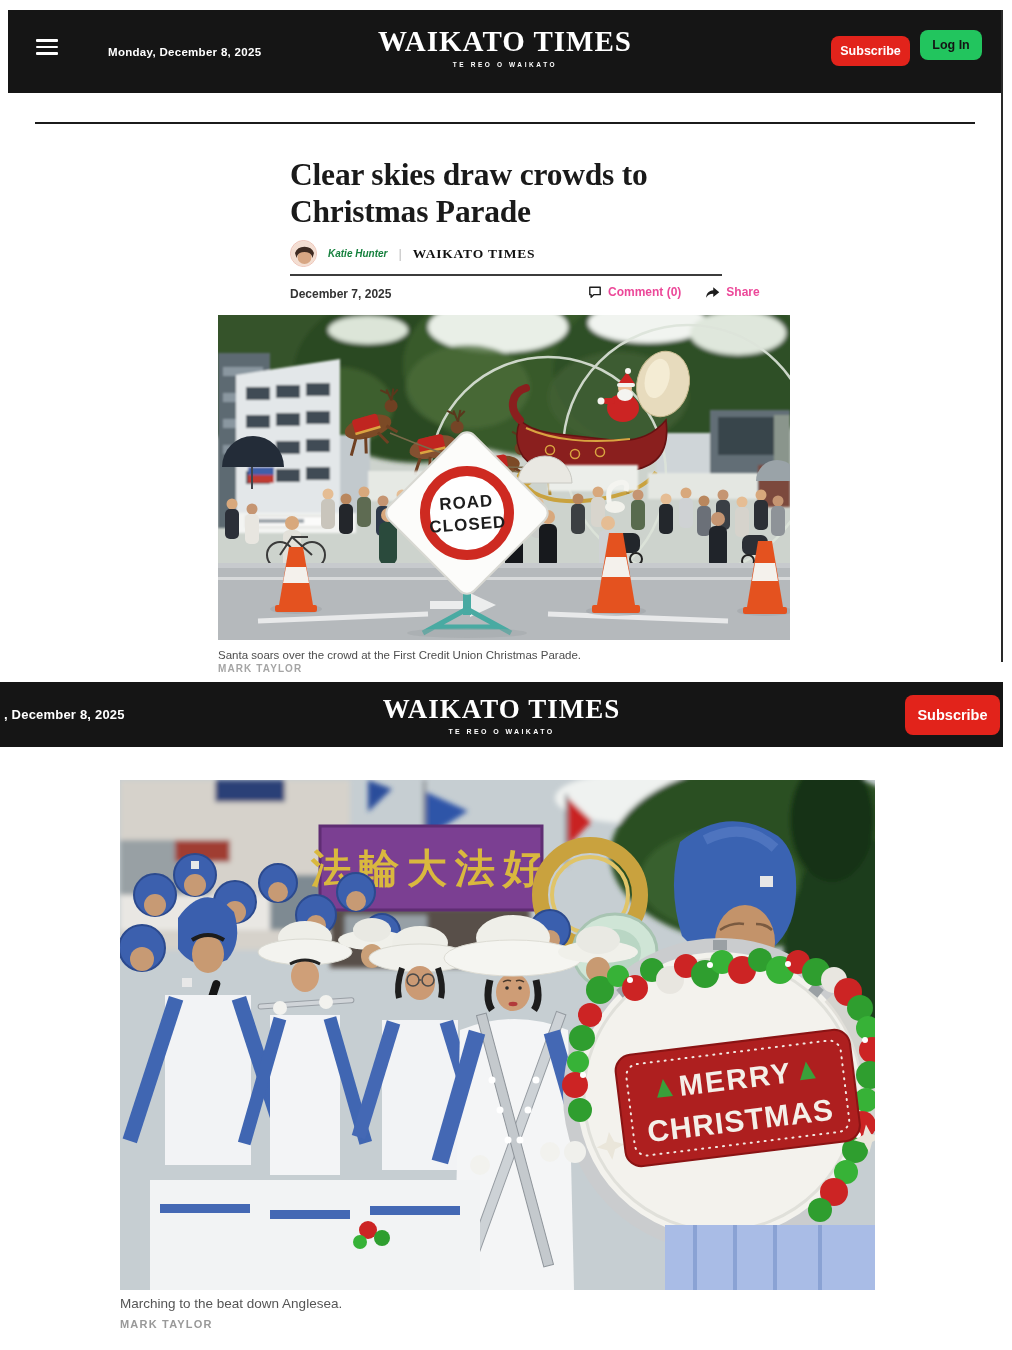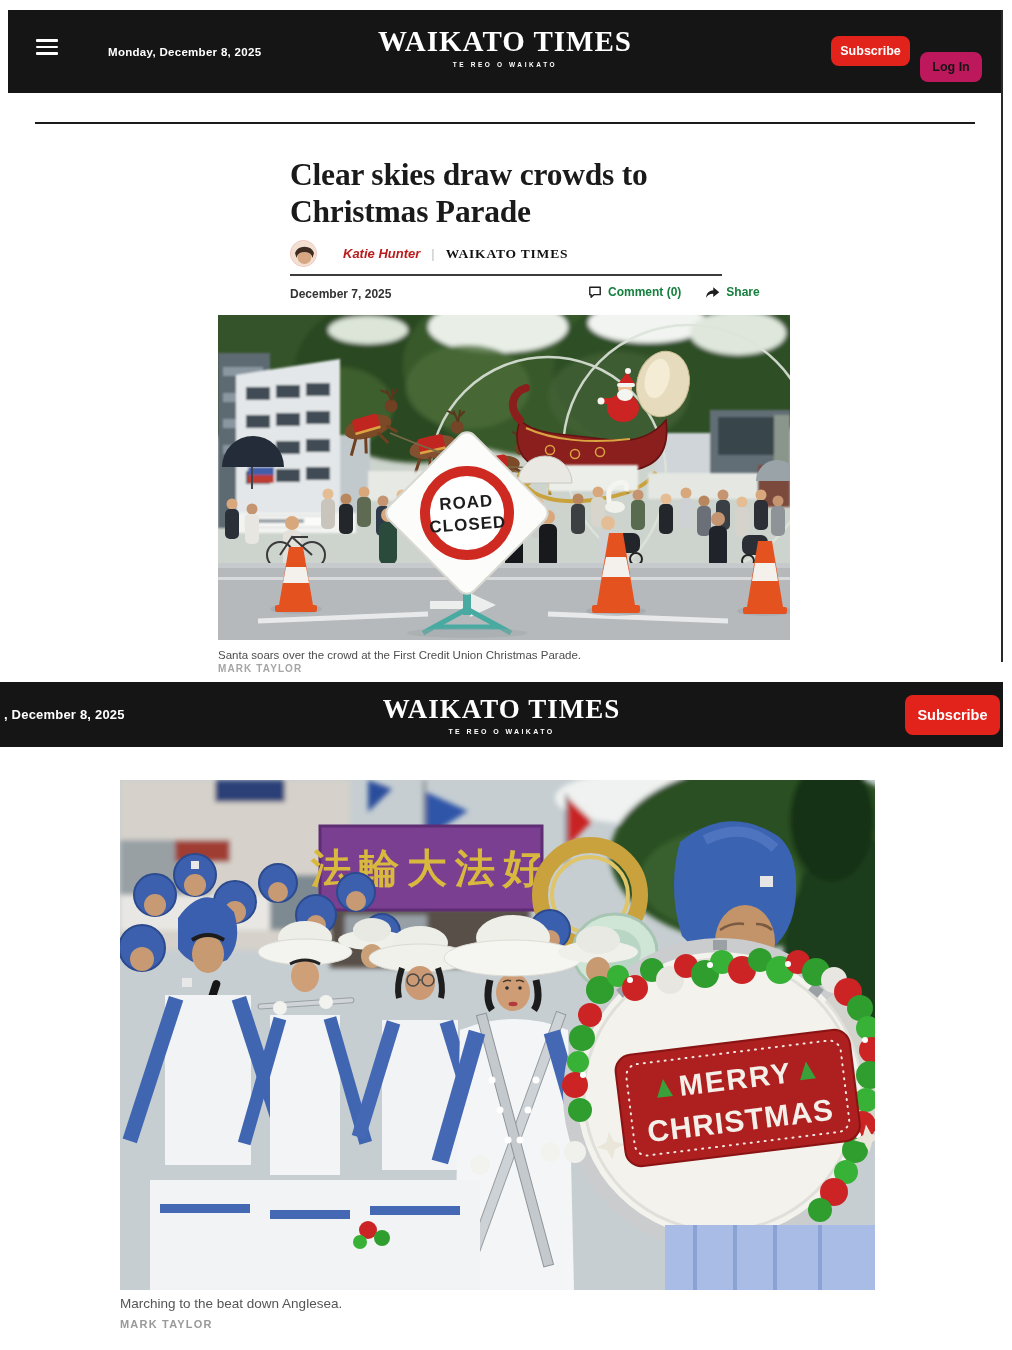--- a/index.html
+++ b/index.html
@@ -9,40 +9,40 @@
   
   .topbar { position:absolute; left:8px; top:10px; width:994px; height:83px; background:#151515; }
   .hamburger { position:absolute; left:28px; top:29px; width:22px; height:16px; cursor:pointer; }
   .hamburger span { display:block; height:2.5px; background:#fff; margin-bottom:4px; border-radius:1px; }
   .topbar-date { position:absolute; left:58px; top:36px; color:#fff; font-size:11.5px; font-weight:bold; letter-spacing:.3px;margin-left:42px; }
   .brandblock { position:absolute; left:50%; transform:translateX(-50%); top:15px; text-align:center; color:#fff; }
   .brandname { font-family:"Liberation Serif", serif; font-weight:bold; font-size:29px; letter-spacing:1px; white-space:nowrap; }
   .brandtag { font-size:6.5px; font-weight:bold; letter-spacing:2.6px; margin-top:3px; }
   .btn { display:flex; align-items:center; justify-content:center; font-weight:bold; border-radius:8px; cursor:pointer; }
   .btn-subscribe { position:absolute; right:92px; top:26px; width:79px; height:30px; background:#e2231b; color:#fff; font-size:12.5px; }
-  .btn-login { position:absolute; right:20px; top:42px; width:62px; height:30px; background:#be185d; color:#141414; font-size:12.5px; }
+  .btn-login { position:absolute; right:20px; top:20px; width:62px; height:30px; background:#22c55e; color:#141414; font-size:12.5px; }
 
   
   .nav { position:absolute; left:0; top:97px; width:1012px; height:26px; display:flex; justify-content:center; align-items:center; gap:33px; }
   .nav-item { font-size:11px; font-weight:bold; color:#0f0f0f; letter-spacing:.4px; white-space:nowrap; cursor:pointer; }
   .caret { display:inline-block; width:0; height:0; border-left:4px solid transparent; border-right:4px solid transparent; border-top:5px solid #0f0f0f; margin-left:4px; vertical-align:middle; }
   .nav-rule { position:absolute; left:35px; top:122px; width:940px; height:1.5px; background:#1b1b1b; }
   .page-edge { position:absolute; left:1001px; top:10px; width:1.5px; height:652px; background:#2a2a2a; }
 
   
   .headline { position:absolute; left:290px; top:146px; width:470px; font-family:"Liberation Serif", serif; font-weight:bold; font-size:31.5px; line-height:1.18; color:#1a1a1a; letter-spacing:-.2px;margin-top:10px; }
   .byline { position:absolute; left:290px; top:240px; display:flex; align-items:center; }
   .avatar { width:27px; height:27px; border-radius:50%; border:1.5px solid #eec4b8; overflow:hidden; background:#f6e3da; flex:none; }
-  .byline-name { margin-left:26px; font-size:13px; font-weight:bold; font-style:italic; color:#b91c1c; }
+  .byline-name { margin-left:11px; font-size:10px; font-weight:bold; font-style:italic; color:#15803d; }
   .byline-sep { margin:0 11px; color:#c0c0c0; font-size:13px; }
   .byline-pub { font-family:"Liberation Serif", serif; font-weight:bold; font-size:13.5px; letter-spacing:.8px; color:#111; }
   .byline-rule { position:absolute; left:290px; top:274px; width:432px; height:1.5px; background:#3c3c3c; }
   .meta-date { position:absolute; left:290px; top:287px; font-size:12px; font-weight:bold; color:#333; }
   .meta-actions { position:absolute; left:588px; top:285px; width:134px; display:flex; gap:24px; align-items:center; }
-  .meta-action { display:flex; align-items:center; gap:6px; font-size:12px; font-weight:bold; color:#15803d; cursor:pointer; white-space:nowrap; }
+  .meta-action { display:flex; align-items:center; gap:6px; font-size:12px; font-weight:bold; color:#ec4899; cursor:pointer; white-space:nowrap; }
 
   
   .hero-fig { position:absolute; left:218px; top:315px; width:572px; height:325px; overflow:hidden; cursor:pointer; }
   .hero-cap { position:absolute; left:218px; top:649px; width:556px; font-size:11.5px; color:#4d4d4d; }
   .hero-credit { position:absolute; left:218px; top:663px; height:9px; overflow:hidden; font-size:10px; font-weight:bold; letter-spacing:1.1px; color:#a5a5a5; }
   .credit-sliver { position:absolute; left:120px; top:737px; z-index:1; font-size:11px; font-weight:bold; letter-spacing:1.2px; color:#9a9a9a; }
 
   
   .stickybar { position:absolute; left:0; top:682px; width:1003px; height:65px; background:#151515; z-index:5; }
   .sticky-date { position:absolute; left:4px; top:25px; color:#fff; font-size:13px; font-weight:bold; letter-spacing:.2px; }

